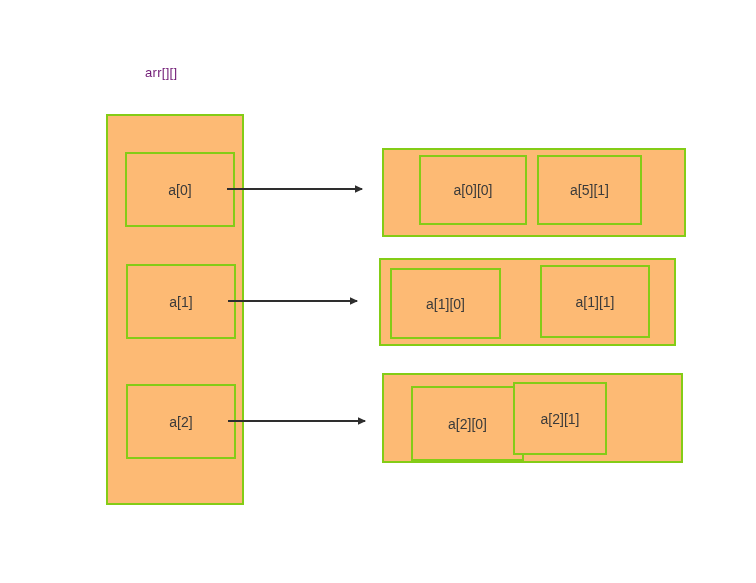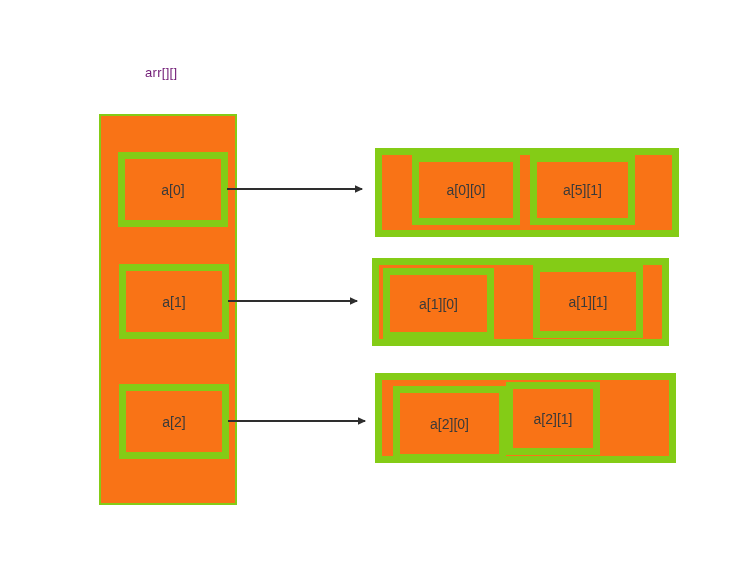--- a/index.html
+++ b/index.html
@@ -24,22 +24,23 @@
     font-size: 13px;
     color: #701a75;
     letter-spacing: 0.3px;
     white-space: nowrap;
   }
 
   
   .box {
     position: absolute;
     box-sizing: border-box;
-    background: #f97316;
-    border: 7px solid #84cc16;
+    background: #fdba74;
+    border: 2px solid #84cc16;
+    margin-left: 7px;
   }
   .box-label {
     position: absolute;
     left: 0;
     right: 0;
     top: 50%;
     transform: translateY(-50%);
     text-align: center;
     font-size: 14px;
     color: #3a3a3a;
@@ -66,21 +67,21 @@
   .row-container-1 { left: 372px; top: 258px; width: 297px; height: 88px; }
   .row-container-2 { left: 375px; top: 373px; width: 301px; height: 90px; }
 
   
   .cell-0-0 { left: 412px; top: 155px; width: 108px; height: 70px; }
   .cell-0-1 { left: 530px; top: 155px; width: 105px; height: 70px; }
   
   .cell-1-0 { left: 383px; top: 268px; width: 111px; height: 71px; }
   .cell-1-1 { left: 533px; top: 265px; width: 110px; height: 73px; }
   
-  .cell-2-0 { left: 393px; top: 386px; width: 113px; height: 75px; }
+  .cell-2-0 { left: 404px; top: 386px; width: 113px; height: 75px; }
   .cell-2-1 { left: 506px; top: 382px; width: 94px; height: 73px; }
 
   
   #arrow-layer {
     position: absolute;
     left: 0;
     top: 0;
     width: 756px;
     height: 583px;
     pointer-events: none;

